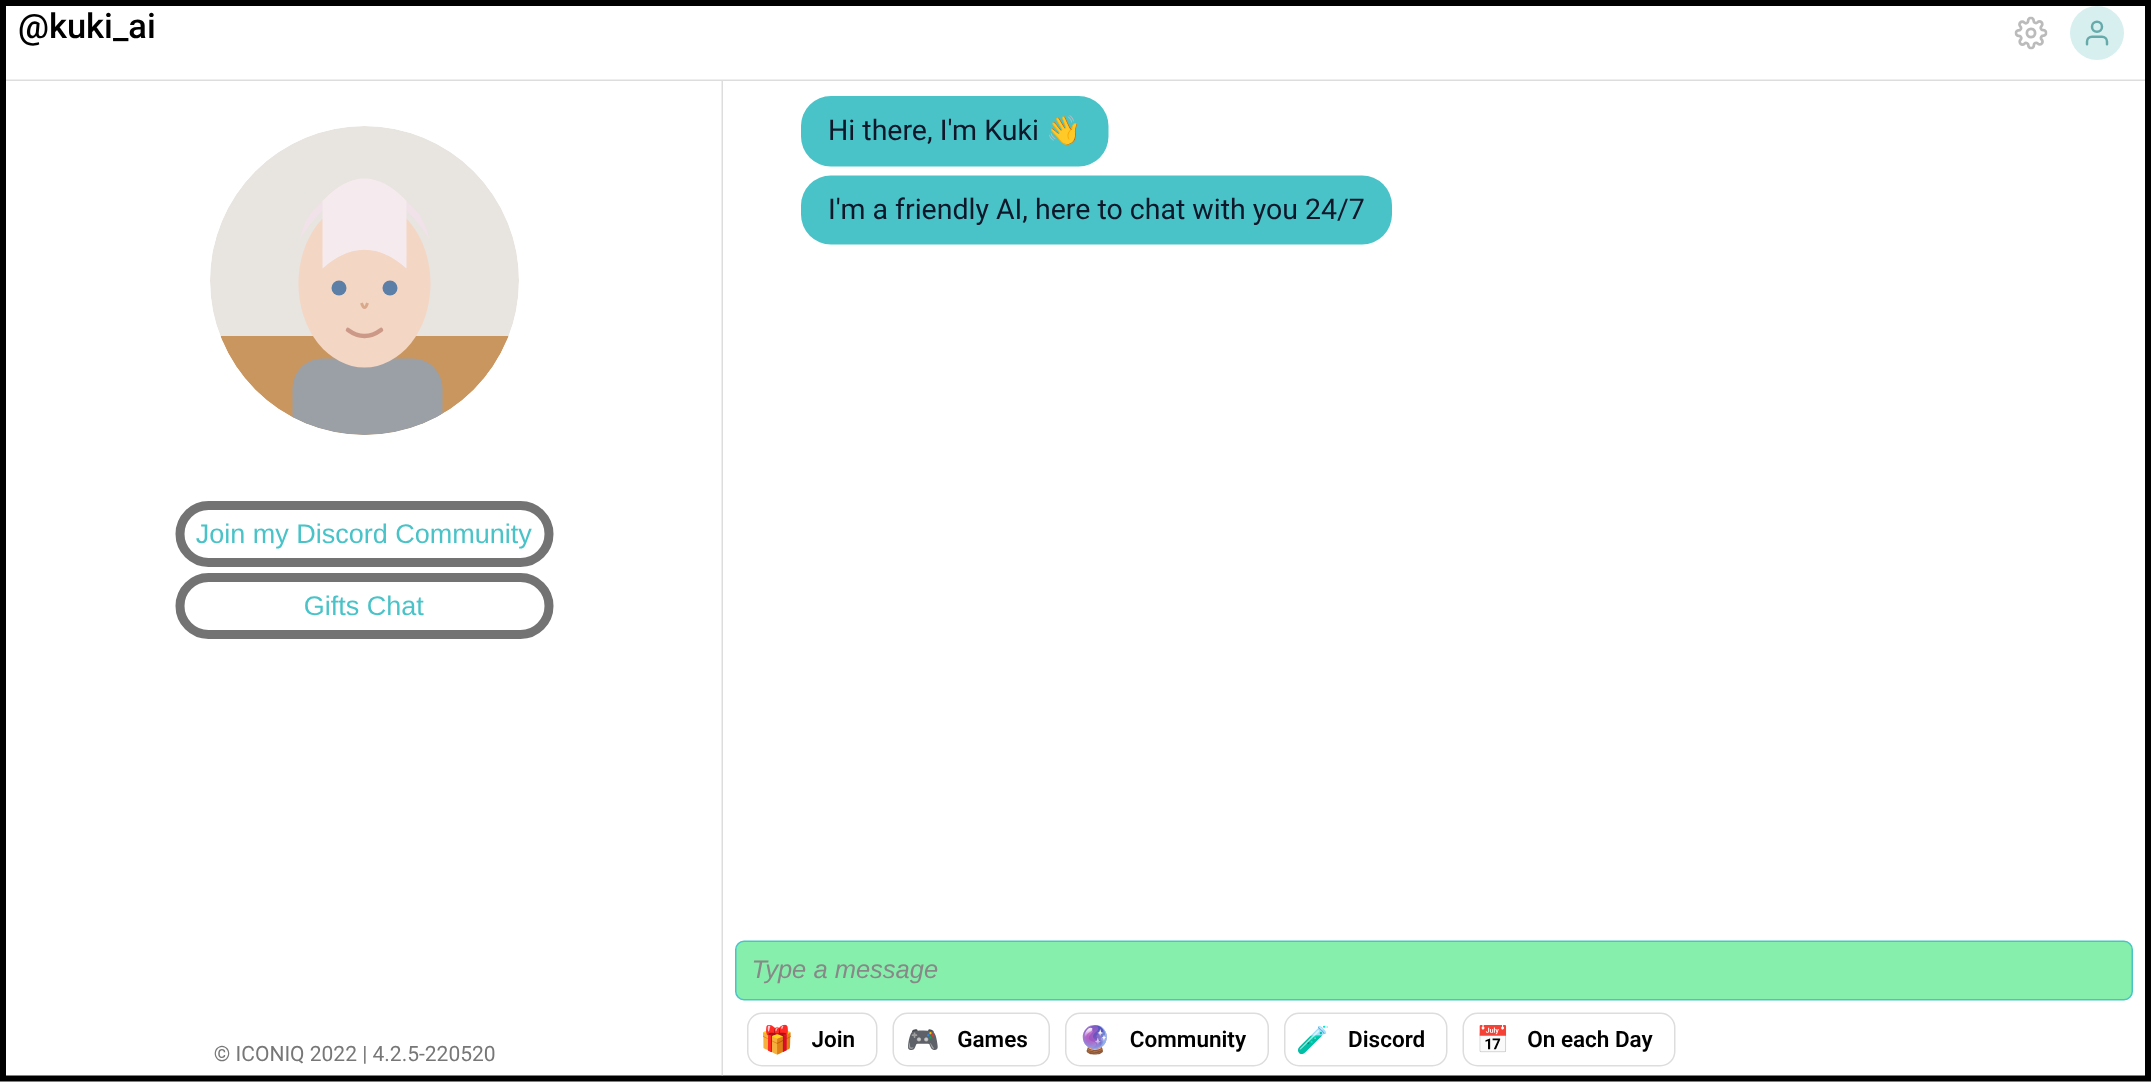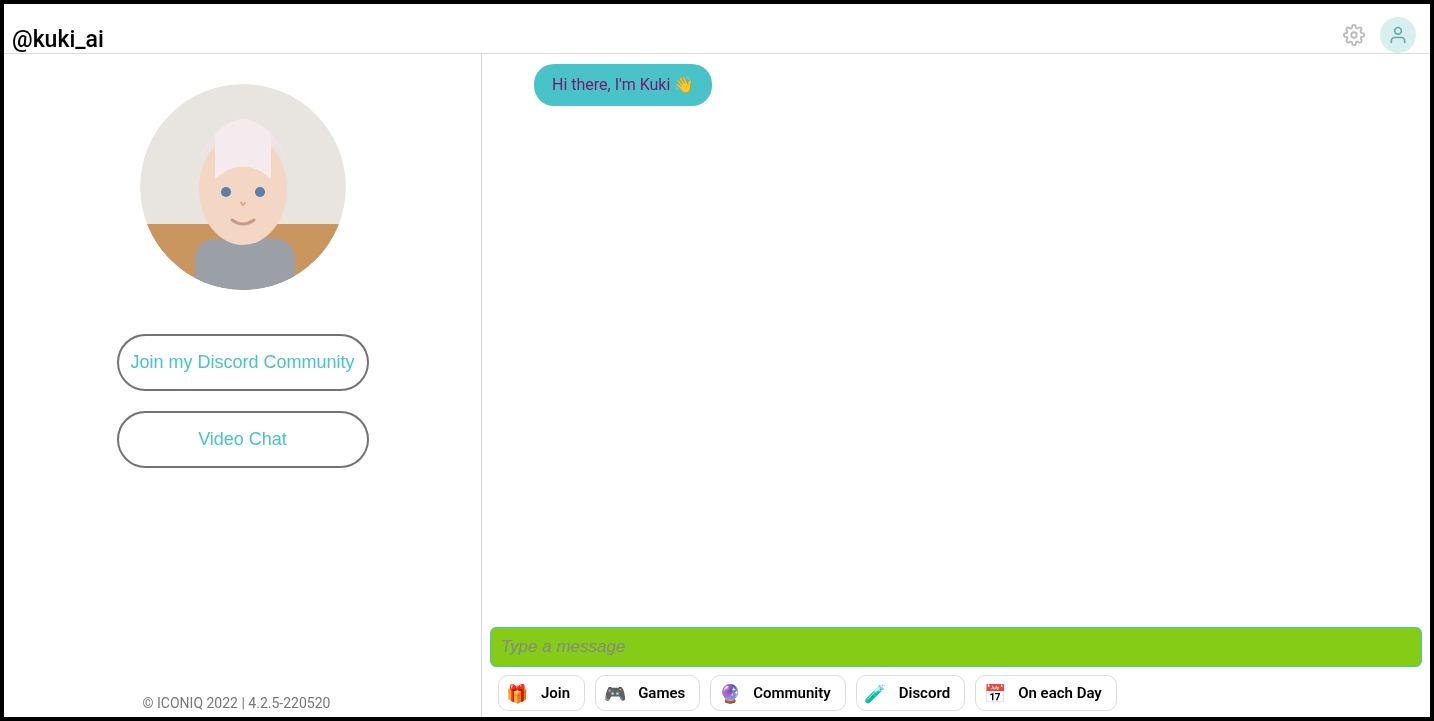--- a/index.html
+++ b/index.html
@@ -3,21 +3,21 @@
 <meta charset="utf-8">
 <style>
 * { box-sizing: border-box; margin: 0; padding: 0; }
 html, body { width: 100%; height: 100%; font-family: -apple-system, BlinkMacSystemFont, "Segoe UI", Roboto, Helvetica, Arial, sans-serif; background: #fff; }
 body { border: 4px solid #000; width: 1434px; height: 721px; overflow: hidden; position: relative; }
 
 .topbar {
   height: 50px;
   border-bottom: 1px solid #ddd;
   display: flex;
-  align-items: flex-end;
+  align-items: flex-start;
   justify-content: space-between;
   padding: 0 14px 0 8px;
 }
 .topbar-left { font-size: 23px; font-weight: 500; }
 .topbar-right { display: flex; align-items: center; gap: 8px; }
 .icon-btn { width: 36px; height: 36px; display: flex; align-items: center; justify-content: center; cursor: pointer; }
 .avatar-btn { width: 36px; height: 36px; border-radius: 50%; background: #d8eff0; display: flex; align-items: center; justify-content: center; cursor: pointer; }
 
 .main { display: flex; height: calc(100% - 50px); }
 
@@ -31,29 +31,29 @@
   position: relative;
 }
 .avatar-large {
   width: 206px; height: 206px; border-radius: 50%; overflow: hidden;
   margin-top: 12px; margin-bottom: 44px;
 }
 .avatar-large svg { width: 100%; height: 100%; display: block; }
 
 .pill-btn {
   width: 252px;
-  height: 57px;
-  border: 2px solid #737373;
+  height: 44px;
+  border: 6px solid #737373;
   border-radius: 30px;
   background: #fff;
   color: #49c3c8;
   font-size: 18px;
   cursor: pointer;
   display: flex; align-items: center; justify-content: center;
-  margin-bottom: 20px;
+  margin-bottom: 4px;
 }
 
 .footer-text {
   position: absolute;
   bottom: 6px;
   left: 0; right: 12px;
   text-align: center;
   color: #777;
   font-size: 14px;
 }
@@ -72,38 +72,38 @@
 }
 .msg-row { display: flex; align-items: flex-end; gap: 10px; margin-bottom: 6px; }
 .msg-avatar {
   width: 34px; height: 34px; border-radius: 50%; flex-shrink: 0;
   overflow: hidden;
 }
 .msg-avatar svg { width: 100%; height: 100%; display:block; }
 .msg-avatar.placeholder { visibility: hidden; }
 .bubble {
   background: #49c3c8;
-  color: #701a75;
+  color: #0f172a;
   padding: 9px 18px;
   border-radius: 20px;
-  font-size: 16px;
+  font-size: 19px;
   max-width: 620px;
   line-height: 1.5;
 }
 
 .input-area {
   padding: 8px 8px 4px 8px;
   display: flex; flex-direction: column; gap: 6px;
 }
 .msg-input {
   width: 100%;
   height: 40px;
   border: 1px solid #49c3c8;
   border-radius: 6px;
-  background: #84cc16;
+  background: #86efac;
   padding: 0 10px;
   font-size: 17px;
   font-style: italic;
   color: #555;
   outline: none;
 }
 .msg-input::placeholder { color: #888; font-style: italic; }
 
 .chips {
   display: flex;
@@ -166,21 +166,21 @@
           <path d="M75 50 Q103 20 131 50 L131 95 Q103 70 75 95 Z" fill="#f5ebef"></path>
           <circle cx="86" cy="108" r="5" fill="#5b7fa6"></circle>
           <circle cx="120" cy="108" r="5" fill="#5b7fa6"></circle>
           <path d="M92 136 Q103 144 114 136" stroke="#c98" stroke-width="3" fill="none" stroke-linecap="round"></path>
           <path d="M101 118 Q103 124 105 118" stroke="#d9a98b" stroke-width="2" fill="none"></path>
         </g>
       </svg>
     </div>
 
     <button class="pill-btn">Join my Discord Community</button>
-    <button class="pill-btn">Video Chat</button>
+    <button class="pill-btn">Gifts Chat</button>
 
     <div class="footer-text">© ICONIQ 2022 | 4.2.5-220520</div>
   </div>
 
   <div class="chat-col">
     <div class="messages" id="messages">
         <div class="msg-row">
           <div class="msg-avatar placeholder">
 <svg viewBox="0 0 34 34">
   <defs>
@@ -194,20 +194,40 @@
     <ellipse cx="17" cy="18" rx="8" ry="10" fill="#f4d6c4"></ellipse>
     <path d="M9 12 Q17 0 25 12 Q22 5 17 5 Q12 5 9 12 Z" fill="#f0e2e8"></path>
     <circle cx="14" cy="18" r="1" fill="#5b7fa6"></circle>
     <circle cx="20" cy="18" r="1" fill="#5b7fa6"></circle>
   </g>
 </svg>
           </div>
           <div class="bubble">Hi there, I'm Kuki 👋</div>
         </div>
         <div class="msg-row">
+          <div class="msg-avatar placeholder">
+<svg viewBox="0 0 34 34">
+  <defs>
+                <clipPath id="ca">
+                  <circle cx="17" cy="17" r="17"></circle>
+                </clipPath>
+              </defs>
+  <g clip-path="url(#ca)">
+    <rect x="0" y="0" width="34" height="24" fill="#e8e4df"></rect>
+    <rect x="0" y="24" width="34" height="10" fill="#9aa0a6"></rect>
+    <ellipse cx="17" cy="18" rx="8" ry="10" fill="#f4d6c4"></ellipse>
+    <path d="M9 12 Q17 0 25 12 Q22 5 17 5 Q12 5 9 12 Z" fill="#f0e2e8"></path>
+    <circle cx="14" cy="18" r="1" fill="#5b7fa6"></circle>
+    <circle cx="20" cy="18" r="1" fill="#5b7fa6"></circle>
+  </g>
+</svg>
+          </div>
+          <div class="bubble">I'm a friendly AI, here to chat with you 24/7</div>
+        </div>
+        <div class="msg-row">
           <div class="msg-avatar">
 <svg viewBox="0 0 34 34">
   <defs>
                 <clipPath id="ca">
                   <circle cx="17" cy="17" r="17"></circle>
                 </clipPath>
               </defs>
   <g clip-path="url(#ca)">
     <rect x="0" y="0" width="34" height="24" fill="#e8e4df"></rect>
     <rect x="0" y="24" width="34" height="10" fill="#9aa0a6"></rect>

